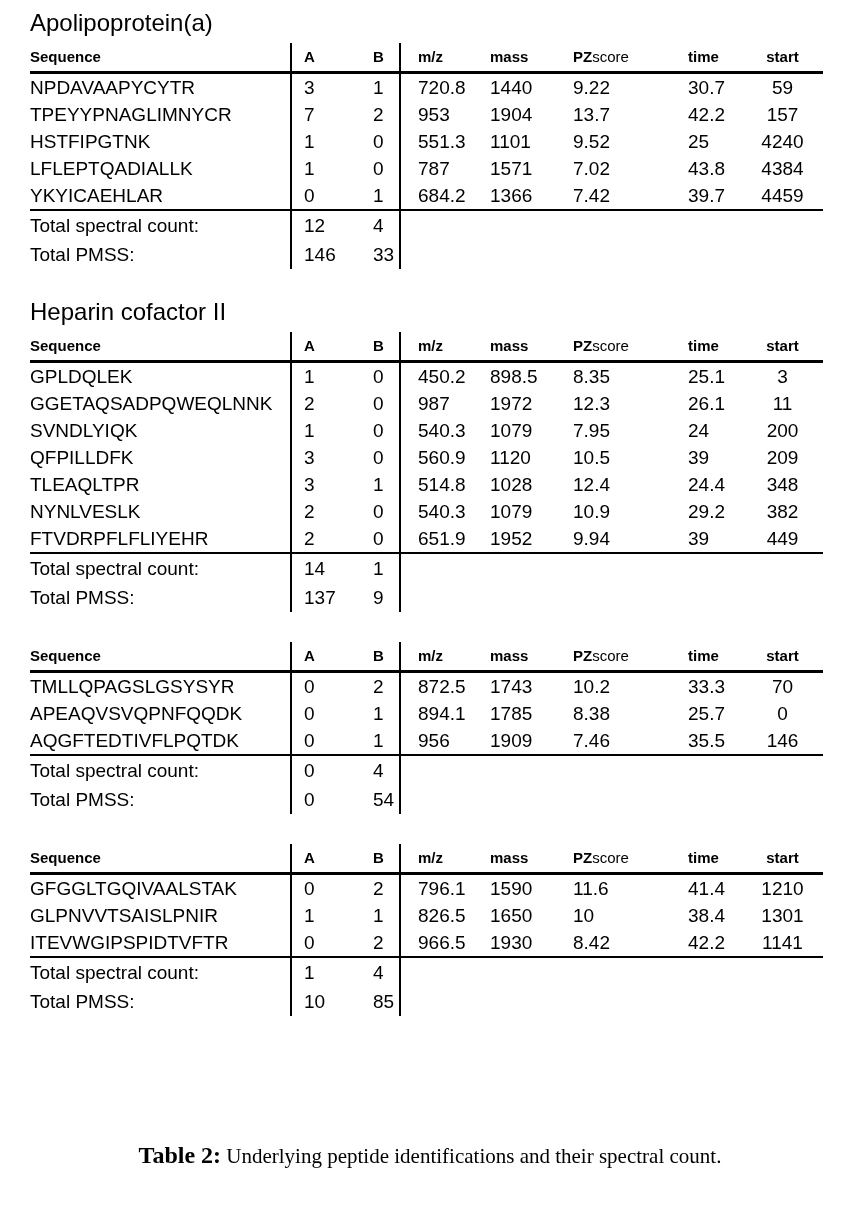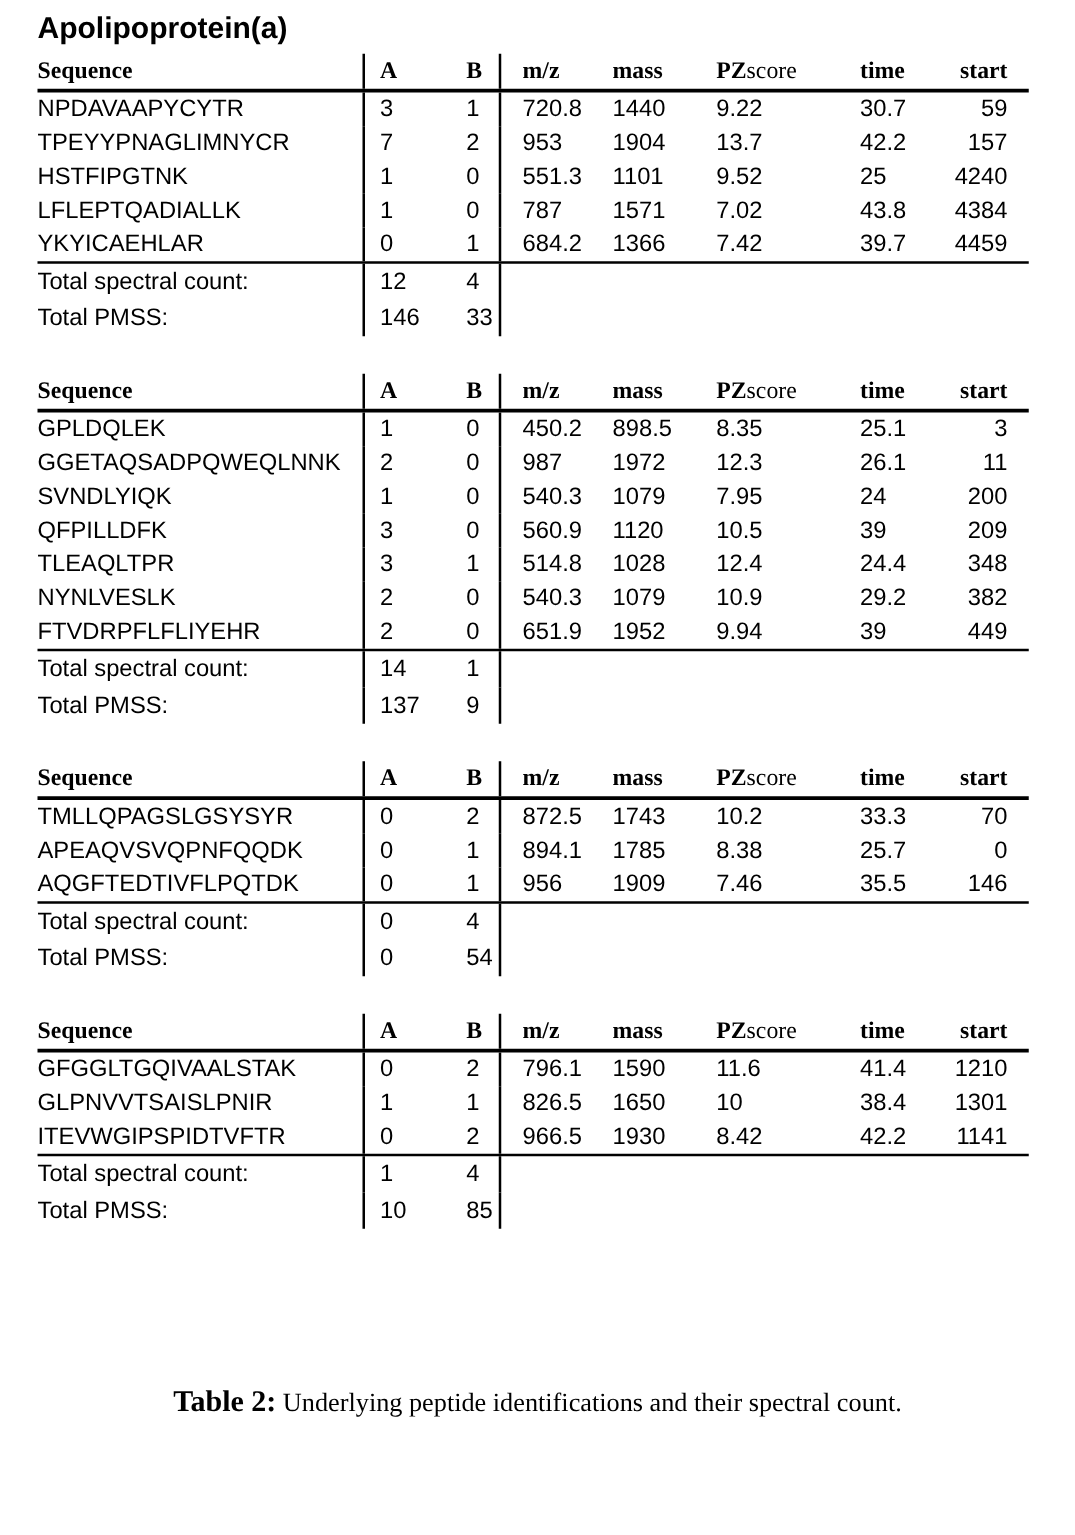--- a/index.html
+++ b/index.html
@@ -6,54 +6,53 @@
   body {
     width: 860px; height: 1228px;
     font-family: "Liberation Sans", sans-serif;
     color: #000;
     overflow: hidden;
   }
   .page { padding: 10px 0 0 30px; }
 
   .tbl-block { margin-bottom: 30px; }
   .tbl-title {
-    font-size: 24px; font-weight: bold;
+    font-size: 24px; font-weight: normal;
     line-height: 26px; margin-bottom: 7px;
     letter-spacing: 0px;
   }
 
   .tbl {
     display: grid;
     grid-template-columns: 262px 69px 40px 72px 83px 115px 88px 64px;
     width: 793px;
   }
   .rows-host { display: contents; }
 
   .hcell {
-    font-weight: bold; font-size: 19px;
+    font-weight: bold; font-size: 15px;
     height: 28px; line-height: 28px;
     white-space: nowrap;
-    font-family: Liberation Serif, serif;
   }
   .cell {
     font-size: 19px;
     height: 27px; line-height: 27px;
     white-space: nowrap;
   }
   .tcell {
     font-size: 19px; font-weight: normal;
     height: 29px; line-height: 29px;
     white-space: nowrap;
   }
 
   .vr { border-right: 2px solid #000; }
 
   .c-a, .c-b { padding-left: 12px; }
   .c-mz, .c-mass, .c-pz, .c-time { padding-left: 17px; }
-  .c-start { text-align: right; padding-right: 17px; }
+  .c-start { text-align: center; padding-right: 17px; }
 
   .rule-h { grid-column: 1 / -1; height: 3px; background: #000; }
   .rule-s { grid-column: 1 / -1; height: 2px; background: #000; }
 
   .fill { 
     grid-column: 4 / -1;
   }
 
   .caption-wrap {
     margin-top: 124px;
@@ -94,20 +93,21 @@
       <div class="tcell fill"></div>
 
       <div class="tcell vr">Total PMSS:</div>
       <div class="tcell c-a">146</div>
       <div class="tcell c-b vr">33</div>
       <div class="tcell fill"></div>
     </div>
   </div>
 
   <div class="tbl-block">
+    <div class="tbl-title">Heparin cofactor II</div>
     <div class="tbl">
       <div class="hcell vr">Sequence</div>
       <div class="hcell c-a">A</div>
       <div class="hcell c-b vr">B</div>
       <div class="hcell c-mz">m/z</div>
       <div class="hcell c-mass">mass</div>
       <div class="hcell c-pz"><span>PZ</span><span style="font-weight:normal">score</span></div>
       <div class="hcell c-time">time</div>
       <div class="hcell c-start">start</div>
 

